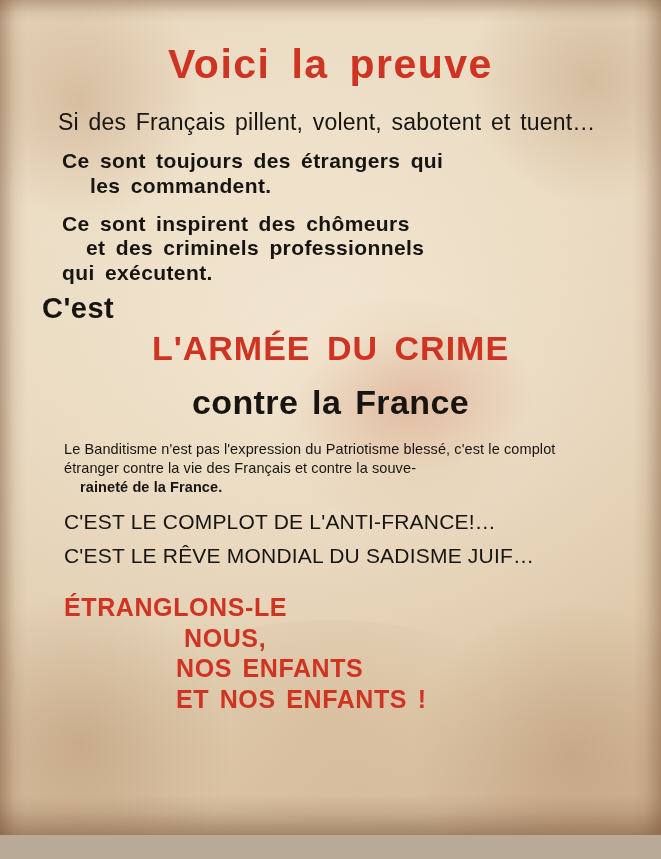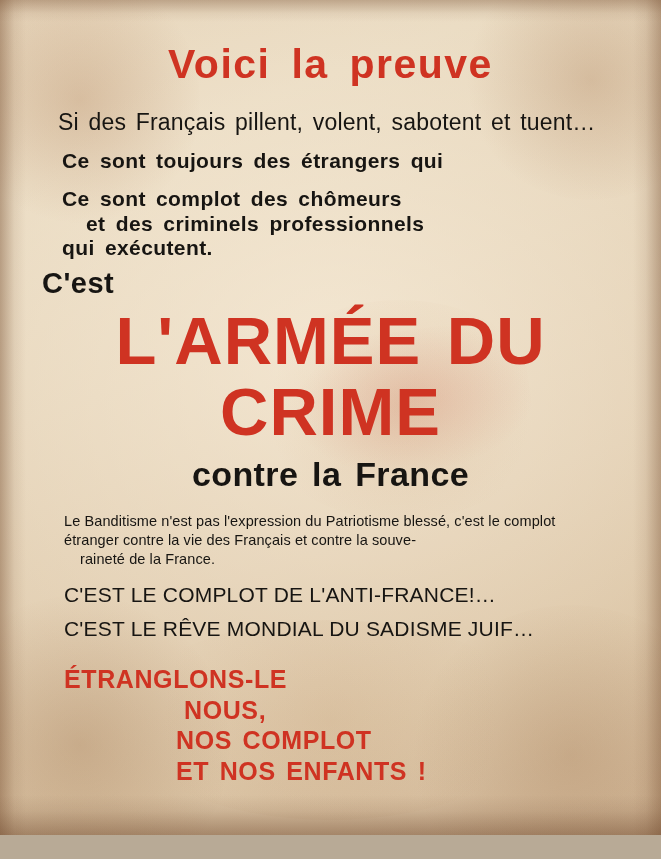--- a/index.html
+++ b/index.html
@@ -108,45 +108,45 @@
 
   .cest {
     font-size: 29px;
     font-weight: bold;
     margin: 6px 0 0 0;
     letter-spacing: 0.5px;
   }
 
   .bigline {
     text-align: center;
-    font-size: 67px;
+    font-size: 34px;
     font-weight: bold;
     letter-spacing: 1px;
-    margin: 6px 0 8px 0;
+    margin: 6px 0 16px 0;
     line-height: 1.05;
     word-spacing: 6px;
   }
 
   .subline {
     text-align: center;
     font-size: 34px;
     font-weight: bold;
     margin: 6px 0 0 0;
     letter-spacing: 0.4px;
     word-spacing: 4px;
   }
 
   .para {
     font-size: 14.5px;
     line-height: 1.33;
     margin: 18px 0 0 22px;
     max-width: 520px;
     letter-spacing: 0.1px;
   }
-  .para .ind { display: block; padding-left: 16px; }
+  .para .ind { display: block; padding-left: 16px; font-weight: bold; }
 
   .caps {
     font-size: 21px;
     line-height: 1.28;
     margin: 7px 0 0 22px;
     letter-spacing: 0.2px;
   }
   .caps.first { margin-top: 12px; }
 
   .final {
@@ -181,24 +181,25 @@
   <div class="edge edge-b"></div>
 
   <div class="content">
 
     <h1 class="title red">Voici la preuve</h1>
 
     <p class="lead black">Si des Français pillent, volent, sabotent et tuent…</p>
 
     <p class="stanza black">
       <span>Ce sont toujours des étrangers qui</span>
+      <span class="ind">les commandent.</span>
     </p>
 
     <p class="stanza black">
-      <span>Ce sont complot des chômeurs</span>
+      <span>Ce sont inspirent des chômeurs</span>
       <span class="ind2">et des criminels professionnels</span>
       <span>qui exécutent.</span>
     </p>
 
 
     <p class="cest black">C'est</p>
 
     <p class="bigline red">L'ARMÉE DU CRIME</p>
 
     <p class="subline black">contre la France</p>
@@ -208,18 +209,18 @@
       <span>complot étranger contre la vie des Français et contre la souve-</span>
       <span class="ind">raineté de la France.</span>
     </p>
 
     <p class="caps first black">C'EST LE COMPLOT DE L'ANTI-FRANCE!…</p>
     <p class="caps black">C'EST LE RÊVE MONDIAL DU SADISME JUIF…</p>
 
     <p class="final red">
       <span>ÉTRANGLONS-LE</span>
       <span class="l3">NOUS,</span>
-      <span class="l4">NOS COMPLOT</span>
+      <span class="l4">NOS ENFANTS</span>
       <span class="l5">ET NOS ENFANTS !</span>
     </p>
 
   </div>
 </div>
 
 </body></html>

